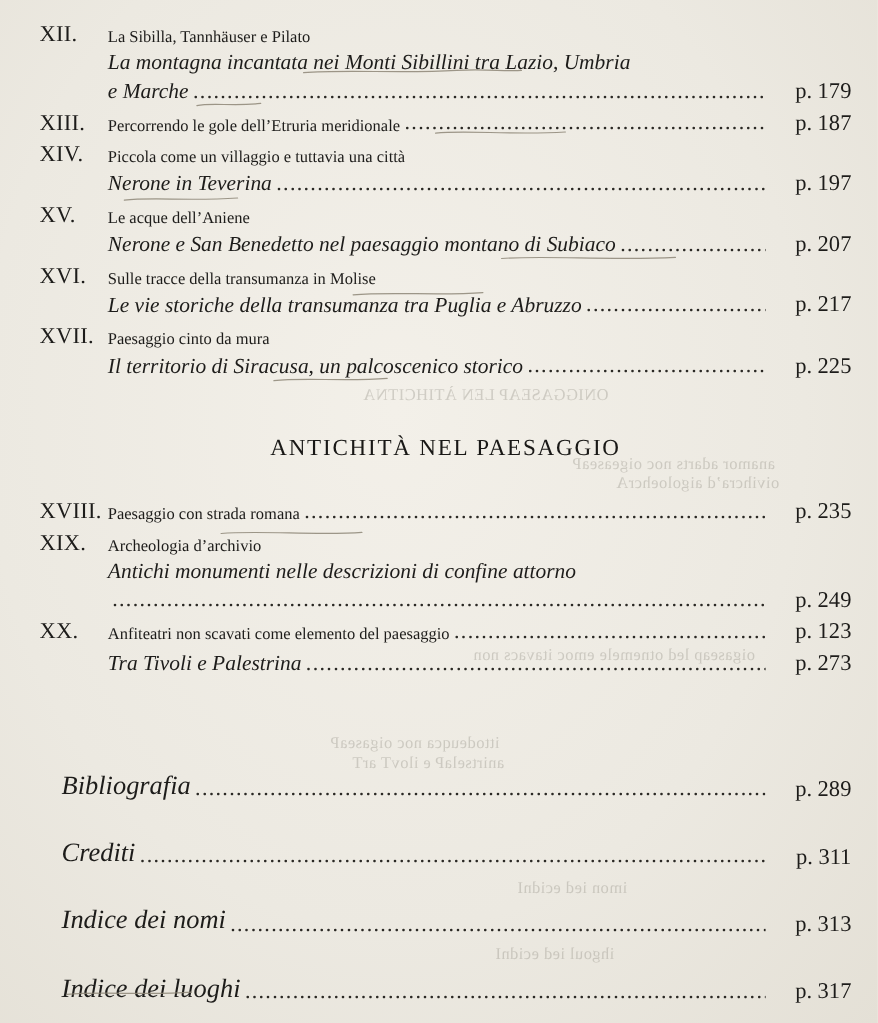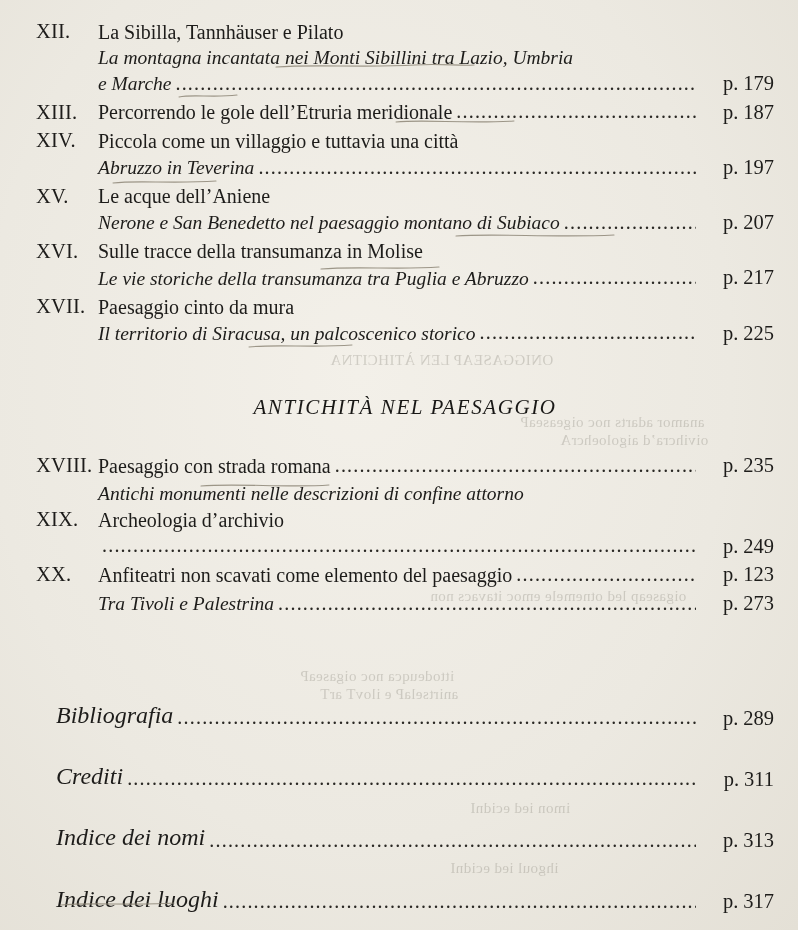--- a/index.html
+++ b/index.html
@@ -49,21 +49,21 @@
     width: 62px;
     font-size: 20.5px;
     letter-spacing: 0.2px;
     white-space: nowrap;
   }
   .num.wide {
     width: 62px;
   }
   .title {
     flex: 0 1 auto;
-    font-size: 20px;
+    font-size: 15px;
     white-space: nowrap;
   }
   .sub {
     flex: 0 1 auto;
     font-size: 19.5px;
     font-style: italic;
     white-space: nowrap;
   }
   .indent {
     flex: 0 0 auto;
@@ -179,21 +179,21 @@
       </div>
     </div>
 
     <div class="entry">
       <div class="line">
         <span class="num">XIV.</span>
         <span class="title">Piccola come un villaggio e tuttavia una città</span>
       </div>
       <div class="line">
         <span class="indent"></span>
-        <span class="sub">Abruzzo in Teverina</span>
+        <span class="sub">Nerone in Teverina</span>
         <span class="dots">............................................................................................................................................................</span>
         <span class="pageno"><span class="p">p.</span><span>197</span></span>
       </div>
     </div>
 
     <div class="entry">
       <div class="line">
         <span class="num">XV.</span>
         <span class="title">Le acque dell’Aniene</span>
       </div>
@@ -225,43 +225,43 @@
       </div>
       <div class="line">
         <span class="indent"></span>
         <span class="sub">Il territorio di Siracusa, un palcoscenico storico</span>
         <span class="dots">............................................................................................................................................................</span>
         <span class="pageno"><span class="p">p.</span><span>225</span></span>
       </div>
     </div>
   </div>
 
-  <div class="toc-block" style="top:395px;font-style:italic;">
+  <div class="toc-block" style="top:395px;">
     <div class="section-head">ANTICHITÀ NEL PAESAGGIO</div>
   </div>
 
   <div class="toc-block" style="top:452px;">
 
     <div class="entry">
       <div class="line">
         <span class="num wide">XVIII.</span>
         <span class="title">Paesaggio con strada romana</span>
         <span class="dots">............................................................................................................................................................</span>
         <span class="pageno"><span class="p">p.</span><span>235</span></span>
       </div>
     </div>
 
     <div class="entry">
       <div class="line">
-        <span class="indent"></span>
-        <span class="sub">Antichi monumenti nelle descrizioni di confine attorno</span>
-      </div>
-      <div class="line">
         <span class="num">XIX.</span>
         <span class="title">Archeologia d’archivio</span>
+      </div>
+      <div class="line">
+        <span class="indent"></span>
+        <span class="sub">Antichi monumenti nelle descrizioni di confine attorno</span>
       </div>
       <div class="line">
         <span class="indent"></span>
         <span class="dots">............................................................................................................................................................</span>
         <span class="pageno"><span class="p">p.</span><span>249</span></span>
       </div>
     </div>
 
     <div class="entry">
       <div class="line">

